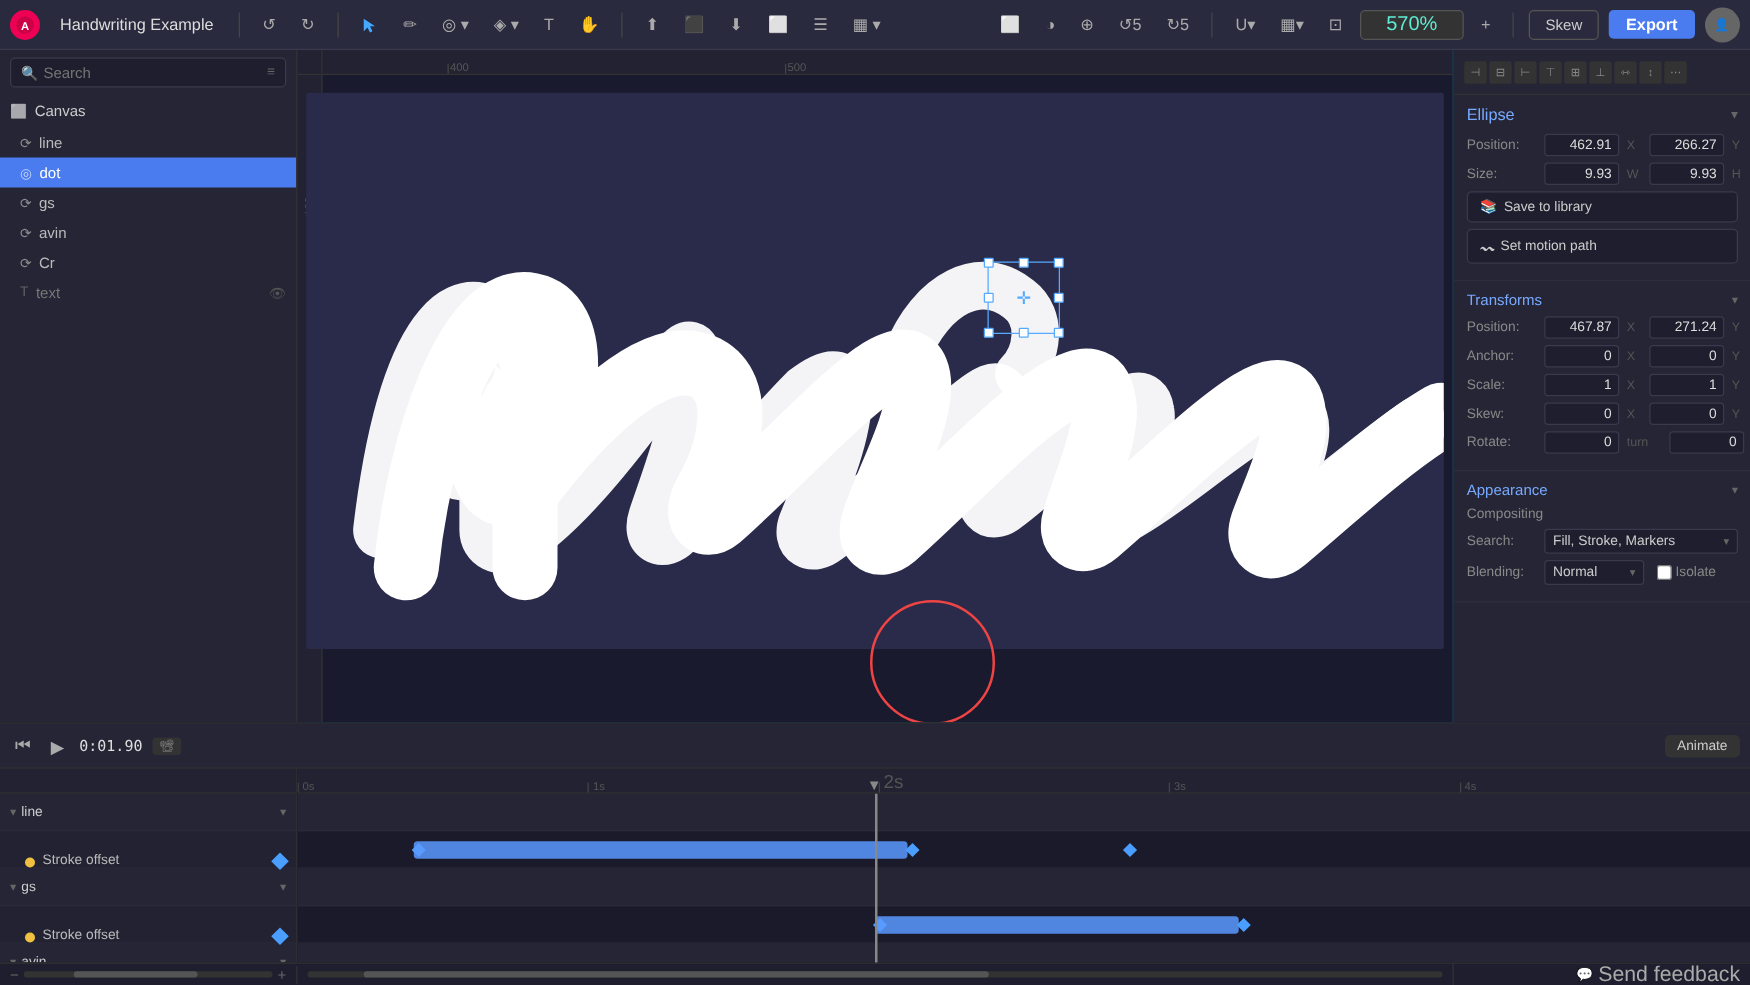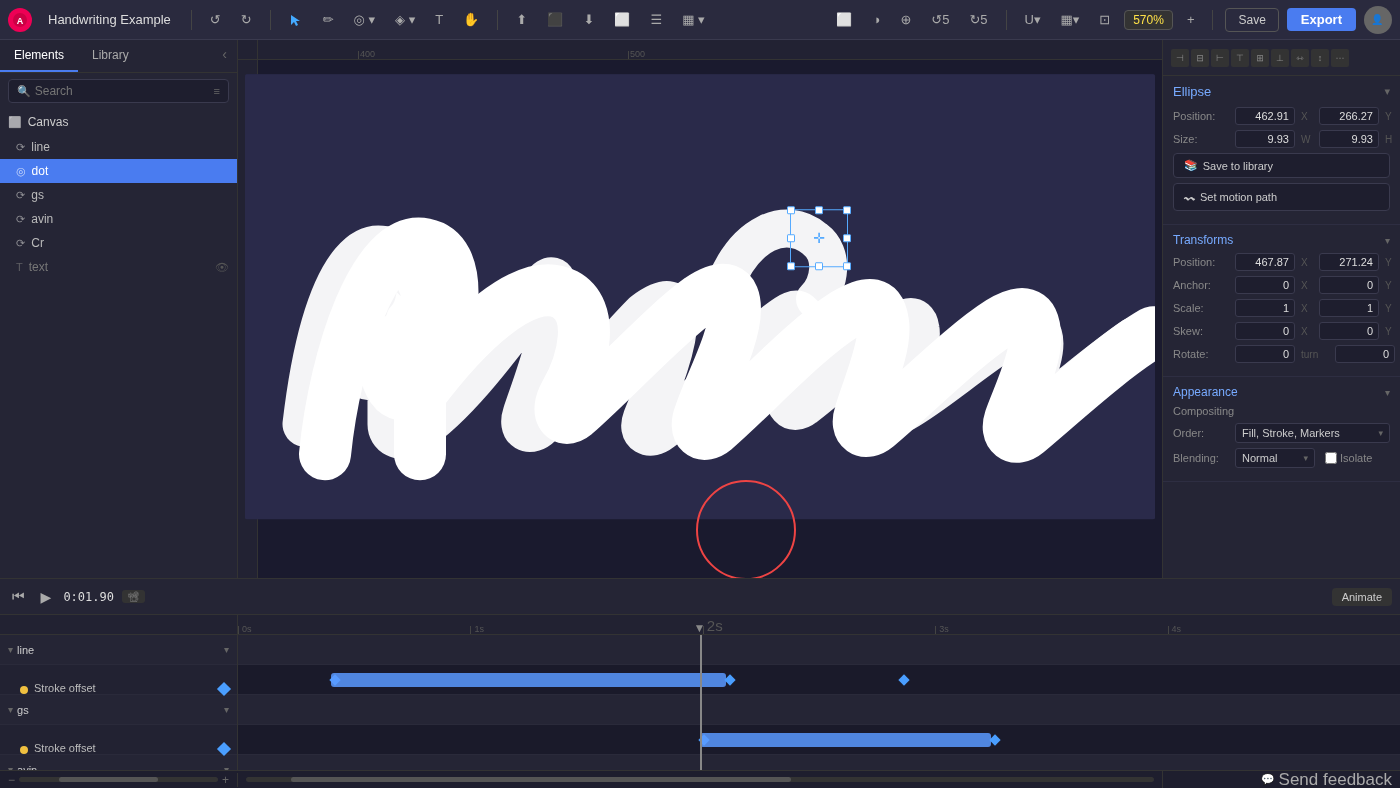--- a/index.html
+++ b/index.html
@@ -15,21 +15,21 @@
       gap: 8px;
       border-bottom: 1px solid #3a3a4e;
       flex-shrink: 0;
     }
     .logo-icon { width: 24px; height: 24px; background: #e05; border-radius: 50%; display: flex; align-items: center; justify-content: center; font-size: 10px; color: white; flex-shrink: 0; }
     .project-title { font-size: 13px; color: #ddd; margin: 0 8px; }
     .toolbar-sep { width: 1px; height: 20px; background: #444; margin: 0 4px; }
     .tb-btn { background: none; border: none; color: #aaa; cursor: pointer; padding: 4px 6px; border-radius: 4px; font-size: 13px; display: flex; align-items: center; gap: 2px; }
     .tb-btn.active { color: #7af; }
     .spacer { flex: 1; }
-    .zoom-indicator { background: #333; border: 1px solid #555; border-radius: 4px; padding: 2px 8px; font-size: 12px; color: #fde047; }
+    .zoom-indicator { background: #333; border: 1px solid #555; border-radius: 4px; padding: 2px 20px; font-size: 16px; color: #5eead4; }
     .save-btn { background: none; border: 1px solid #555; border-radius: 4px; padding: 4px 12px; color: #ccc; cursor: pointer; font-size: 12px; }
     .export-btn { background: #4a7cf0; border: none; border-radius: 4px; padding: 4px 14px; color: white; cursor: pointer; font-size: 13px; font-weight: 600; }
     .avatar { width: 28px; height: 28px; border-radius: 50%; background: #666; display: flex; align-items: center; justify-content: center; font-size: 10px; }
 
     
     .main-area { display: flex; flex: 1; overflow: hidden; }
 
     
     .left-panel {
       width: 238px;
@@ -189,33 +189,28 @@
   <button class="tb-btn">⊕</button>
   <button class="tb-btn">↺5</button>
   <button class="tb-btn">↻5</button>
   <div class="toolbar-sep"></div>
   <button class="tb-btn">U▾</button>
   <button class="tb-btn">▦▾</button>
   <button class="tb-btn">⊡</button>
   <div class="zoom-indicator">570%</div>
   <button class="tb-btn">+</button>
   <div class="toolbar-sep"></div>
-  <button class="save-btn">Save</button>
+  <button class="save-btn">Skew</button>
   <button class="export-btn">Export</button>
   <div class="avatar">👤</div>
 </div>
 
 <div class="main-area">
 
   <div class="left-panel">
-    <div class="panel-tabs">
-      <div class="panel-tab active">Elements</div>
-      <div class="panel-tab">Library</div>
-      <div class="panel-collapse">‹</div>
-    </div>
     <div class="search-box">
       <div class="search-input-wrap">
         <span class="search-icon">🔍</span>
         <input type="text" placeholder="Search" style="">
         <span style="color:#666;font-size:11px;">≡</span>
       </div>
     </div>
 
     <div class="layer-list">
       <div class="canvas-item">
@@ -409,21 +404,21 @@
       </div>
     </div>
 
     <div class="rp-section">
       <div class="rp-section-header">
         <span class="rp-section-title">Appearance</span>
         <span class="rp-section-collapse">▾</span>
       </div>
       <div style="color:#888;font-size:11px;margin-bottom:6px;">Compositing</div>
       <div class="rp-row">
-        <span class="rp-label">Order:</span>
+        <span class="rp-label">Search:</span>
         <div class="rp-dropdown">
           <span class="rp-dropdown-label">Fill, Stroke, Markers</span>
           <span class="rp-dropdown-arrow">▾</span>
         </div>
       </div>
       <div class="rp-row">
         <span class="rp-label">Blending:</span>
         <div class="rp-dropdown" style="width:80px;align-items:center;">
           <span class="rp-dropdown-label">Normal</span>
           <span class="rp-dropdown-arrow">▾</span>

